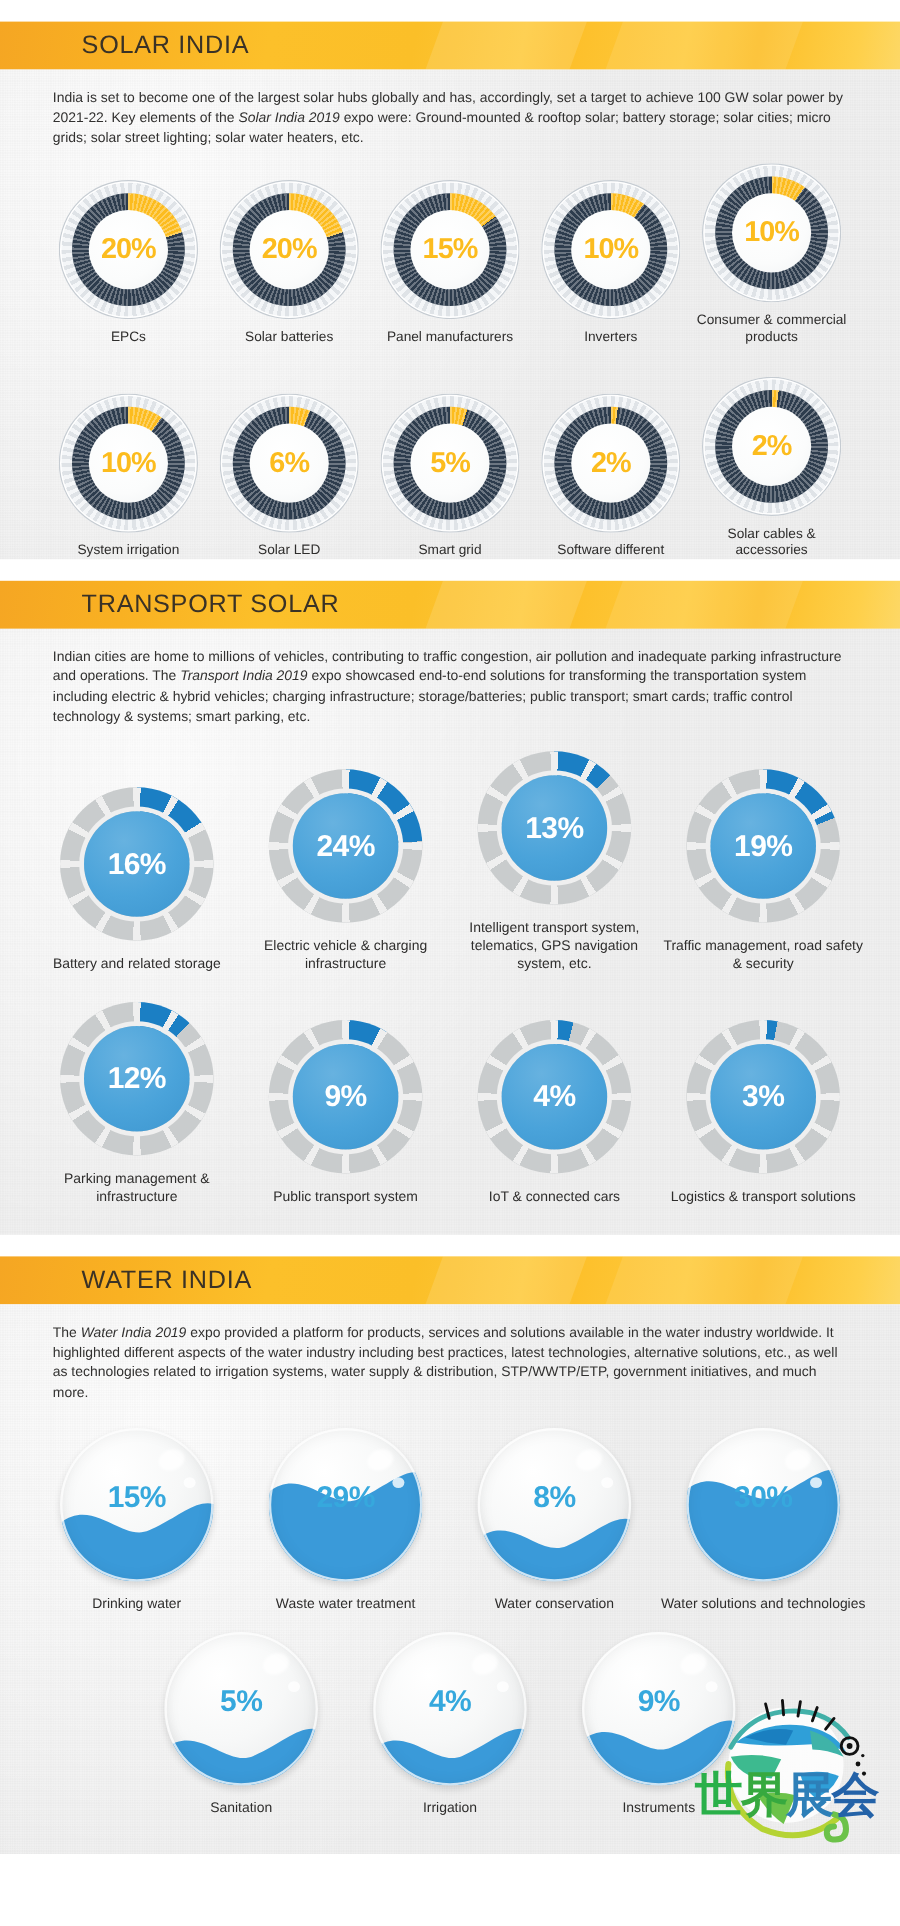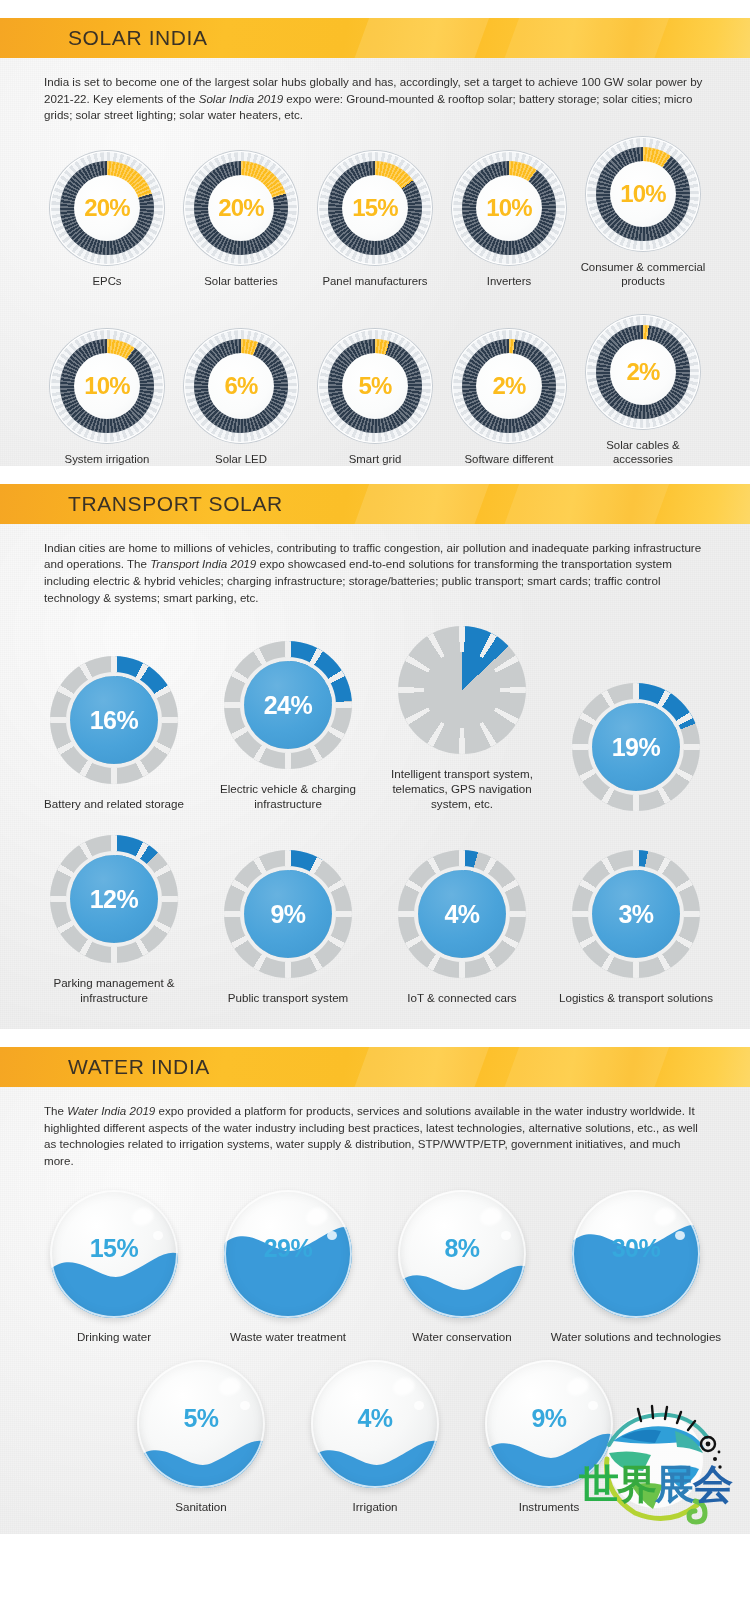--- a/index.html
+++ b/index.html
@@ -420,31 +420,35 @@
             <div class="t-inner">
               <span class="t-value">24%</span>
             </div>
           </div>
           <div class="chart-label">Electric vehicle &amp; charging infrastructure</div>
         </div>
         <div class="chart-cell">
           <div class="t-donut">
             <div class="t-seg-ring" style="background: conic-gradient(rgb(27, 127, 196) 0deg, rgb(27, 127, 196) 46.8deg, rgb(201, 204, 205) 46.8deg, rgb(201, 204, 205) 360deg);"></div>
             <div class="t-seg-gaps"></div>
+            <div class="t-inner">
+              <span class="t-value">13%</span>
+            </div>
           </div>
           <div class="chart-label">Intelligent transport system, telematics, GPS navigation system, etc.</div>
         </div>
         <div class="chart-cell">
           <div class="t-donut">
             <div class="t-seg-ring" style="background: conic-gradient(rgb(27, 127, 196) 0deg, rgb(27, 127, 196) 68.4deg, rgb(201, 204, 205) 68.4deg, rgb(201, 204, 205) 360deg);"></div>
             <div class="t-seg-gaps"></div>
             <div class="t-inner">
               <span class="t-value">19%</span>
             </div>
           </div>
+          <div class="chart-label">Traffic management, road safety &amp; security</div>
         </div>
       </div>
 
     <div class="chart-row transport-grid" style="margin-top:24px;">
         <div class="chart-cell">
           <div class="t-donut">
             <div class="t-seg-ring" style="background: conic-gradient(rgb(27, 127, 196) 0deg, rgb(27, 127, 196) 43.2deg, rgb(201, 204, 205) 43.2deg, rgb(201, 204, 205) 360deg);"></div>
             <div class="t-seg-gaps"></div>
             <div class="t-inner">
               <span class="t-value">12%</span>
@@ -484,21 +488,21 @@
         </div>
       </div>
   </div>
 
   <div class="gap"></div>
 
   <div class="banner">
     <div class="banner-title">WATER INDIA</div>
   </div>
 
-  <div class="section-body" style="padding-bottom:20px;">
+  <div class="section-body" style="padding-bottom:31px;">
     <div class="intro">The <em>Water India 2019</em> expo provided a platform for products, services and solutions available in the water industry worldwide. It highlighted different aspects of the water industry including best practices, latest technologies, alternative solutions, etc., as well as technologies related to irrigation systems, water supply &amp; distribution, STP/WWTP/ETP, government initiatives, and much more.</div>
 
     <div class="chart-row water-grid" style="margin-top:14px;">
         <div class="chart-cell">
           <div class="w-bubble">
             <svg class="w-wave" width="128" height="74" viewBox="0 0 128 74" style="bottom: 0px;">
               <path d="M0 25.3 C 28.16 3.3000000000000007, 51.2 41.3, 74.24 31.3 C 97.28 21.3, 112.64 5.300000000000001, 128 9.3 L 128 74 L 0 74 Z" fill="#3a9ad9"></path>
             </svg>
             <div class="w-gloss1"></div>
             <div class="w-gloss2"></div>

